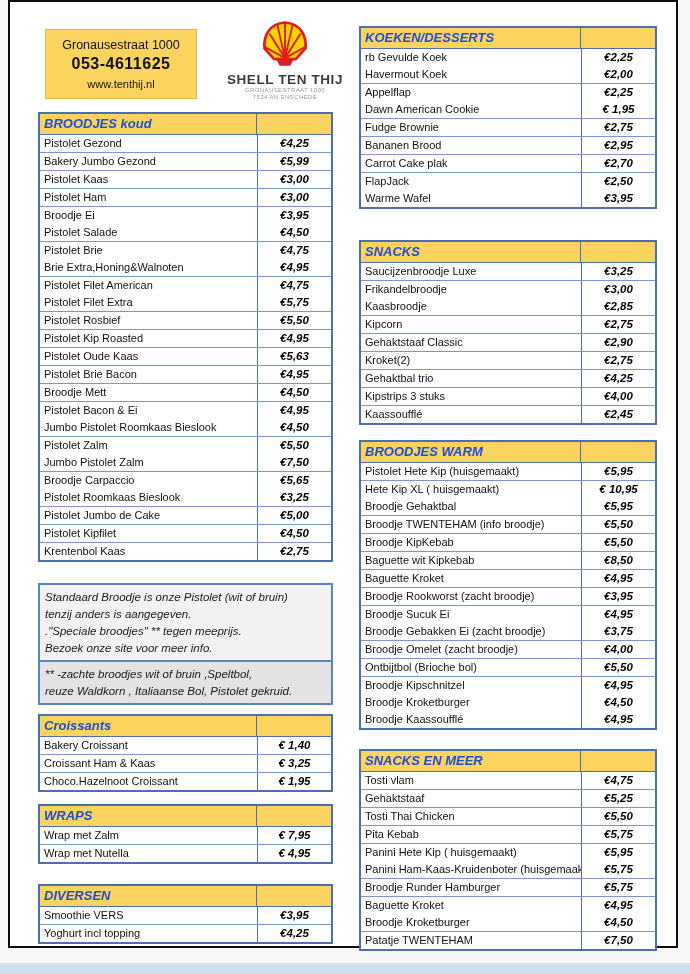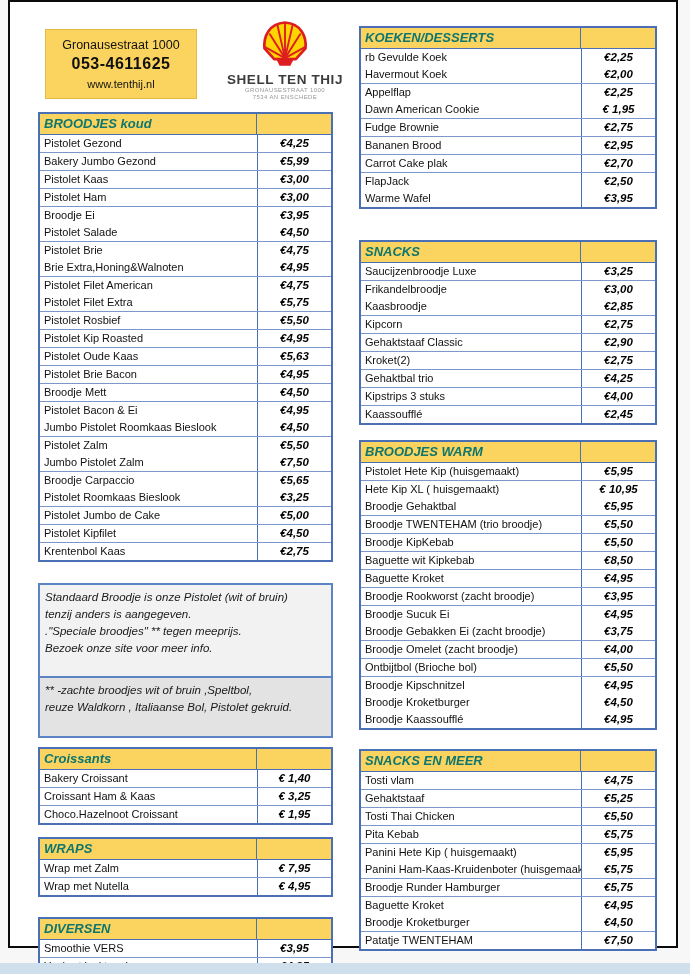--- a/index.html
+++ b/index.html
@@ -25,38 +25,38 @@
   .addr-line3{display:block;font-size:11px;line-height:21px;}
   .logo-block{position:absolute;left:190px;top:16px;width:170px;text-align:center;}
   .logo-brand{display:block;font-size:13.5px;font-weight:bold;color:#3c3c3c;letter-spacing:.6px;line-height:15px;}
   .logo-sub{display:block;font-size:6px;color:#979797;line-height:7px;letter-spacing:.4px;}
   
   .col-left{position:absolute;left:28px;top:110px;width:295px;}
   .col-right{position:absolute;left:349px;top:24px;width:298px;}
   
   .menu-table{border:2px solid #4a6fb5;background:#fff;box-sizing:border-box;}
   .tbl-head{display:flex;height:20px;line-height:20px;background:#fbd45f;border-bottom:1px solid #4a6fb5;}
-  .tbl-title{flex:1;padding-left:4px;color:#0f766e;font-weight:bold;font-style:italic;font-size:13px;white-space:nowrap;}
+  .tbl-title{flex:1;padding-left:4px;color:#1d4ed8;font-weight:bold;font-style:italic;font-size:13px;white-space:nowrap;}
   .tbl-head-price{width:74px;border-left:1px solid #4a6fb5;}
   .group{border-bottom:1px solid #7b97cb;}
   .group:last-child{border-bottom:none;}
   .row{display:flex;height:17px;line-height:17px;}
   .nm{flex:1;padding-left:4px;font-size:11px;color:#111;white-space:nowrap;overflow:hidden;}
   .pr{width:74px;border-left:1px solid #4a6fb5;text-align:center;font-weight:bold;font-style:italic;font-size:11.5px;color:#000;box-sizing:border-box;}
   
   [data-name="section-croissants"]{margin-top:9px;}
   [data-name="section-wraps"]{margin-top:12px;}
   [data-name="section-diversen"]{margin-top:20px;}
   [data-name="section-snacks"]{margin-top:31px;}
   [data-name="section-broodjes-warm"]{margin-top:15px;}
   [data-name="section-snacks-en-meer"]{margin-top:19px;}
   
   .note-box{margin-top:21px;border:2px solid #5b84c4;font-style:italic;font-size:11.5px;color:#191919;}
-  .note-part1{background:#f2f2f2;padding:4px 5px 19px 5px;border-bottom:2px solid #5b84c4;}
-  .note-part2{background:#e3e3e3;padding:4px 5px 20px 5px;}
+  .note-part1{background:#f2f2f2;padding:4px 5px 3px 5px;border-bottom:2px solid #5b84c4;}
+  .note-part2{background:#e3e3e3;padding:4px 5px 3px 5px;}
   .note-line{display:block;line-height:17px;white-space:nowrap;}
 </style>
 </head>
 <body>
 
 <div class="page" data-name="menu-page">
 
   <div class="addr-box" data-name="address-box">
     <span class="addr-line1" data-name="address-street">Gronausestraat 1000</span>
     <span class="addr-line2" data-name="address-phone">053-4611625</span>
@@ -432,21 +432,21 @@
               <span class="nm" data-name="item-name">Hete Kip XL ( huisgemaakt)</span>
               <span class="pr" data-name="item-price">€ 10,95</span>
             </div>
             <div class="row" data-name="menu-item-row">
               <span class="nm" data-name="item-name">Broodje Gehaktbal</span>
               <span class="pr" data-name="item-price">€5,95</span>
             </div>
           </div>
           <div class="group" data-name="item-group">
             <div class="row" data-name="menu-item-row">
-              <span class="nm" data-name="item-name">Broodje TWENTEHAM (trio broodje)</span>
+              <span class="nm" data-name="item-name">Broodje TWENTEHAM (info broodje)</span>
               <span class="pr" data-name="item-price">€5,50</span>
             </div>
           </div>
           <div class="group" data-name="item-group">
             <div class="row" data-name="menu-item-row">
               <span class="nm" data-name="item-name">Broodje KipKebab</span>
               <span class="pr" data-name="item-price">€5,50</span>
             </div>
           </div>
           <div class="group" data-name="item-group">

